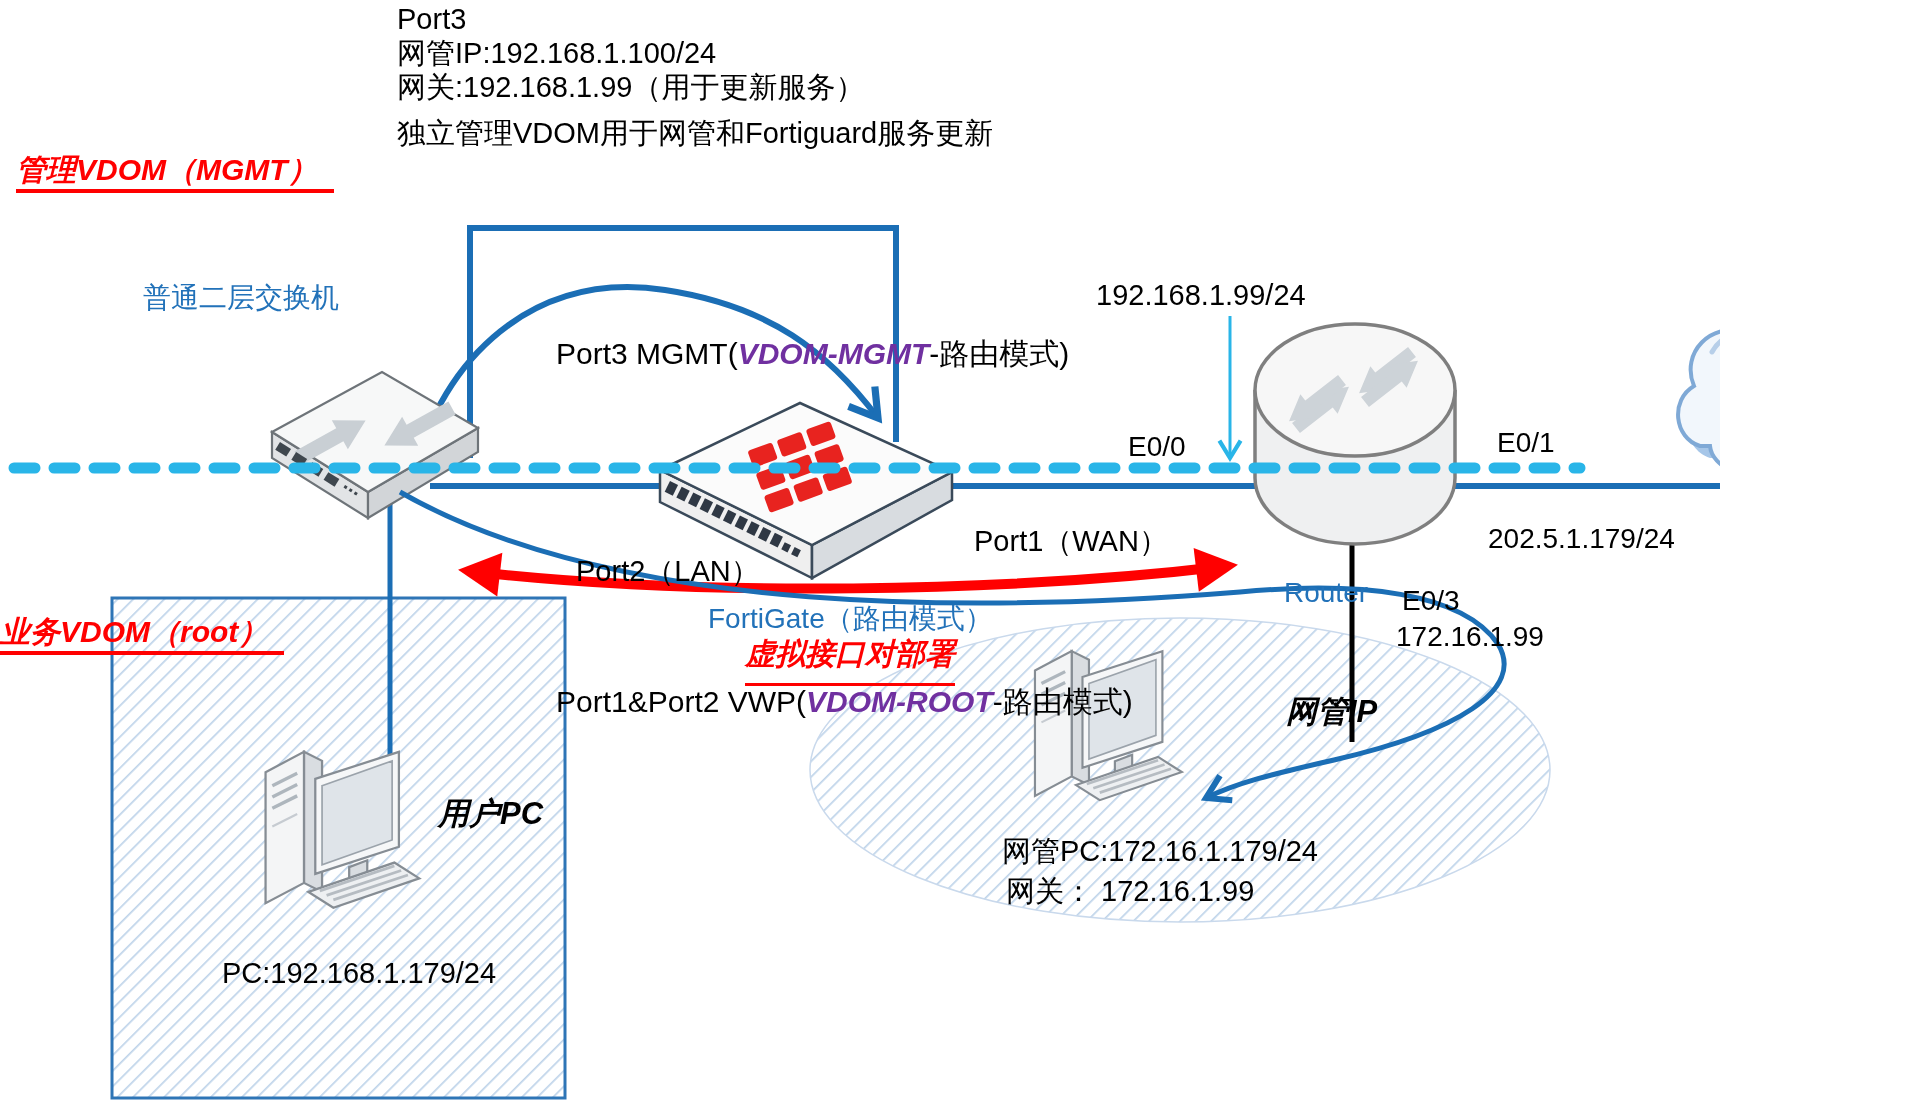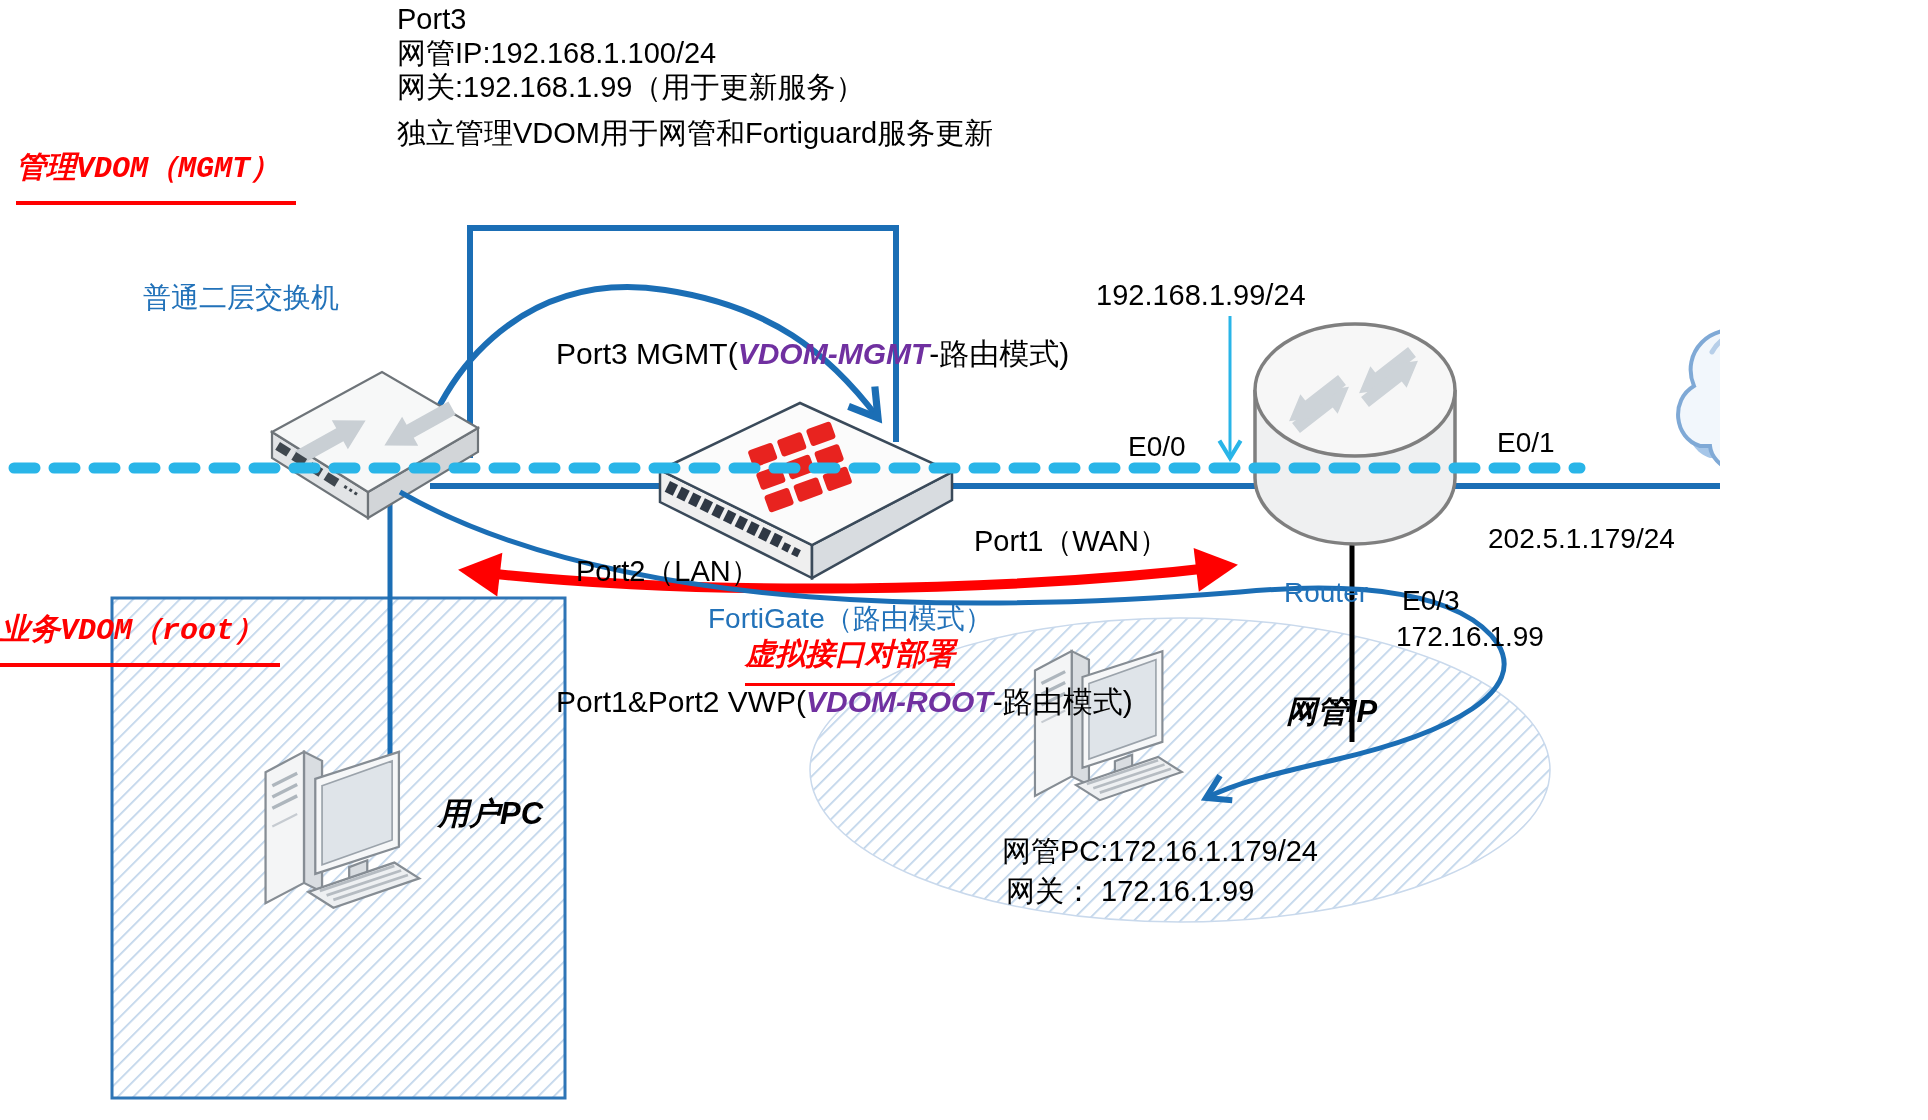--- a/index.html
+++ b/index.html
@@ -5,21 +5,21 @@
   html,body{margin:0;padding:0;background:#fff;}
   #canvas{
     position:relative;width:1720px;height:1120px;background:#fff;overflow:hidden;
     font-family:"Liberation Sans","DejaVu Sans",sans-serif;color:#000;
   }
   #wires{position:absolute;left:0;top:0;z-index:1;}
   .lbl{position:absolute;white-space:nowrap;line-height:1.18;z-index:5;font-size:29px;}
   .c-blue{color:var(--label-blue,#2272B9);}
   .c-purple{color:var(--purple,#7030A0);font-weight:bold;font-style:italic;}
   .zone-lbl{font-size:30px;font-weight:bold;font-style:italic;color:var(--red,#FF0000);
-    border-bottom:4px solid var(--red,#FF0000);padding:0 16px 14px 0;font-family:Liberation Mono, monospace;}
+    border-bottom:4px solid var(--red,#FF0000);padding:0 16px 2px 0;}
   .deploy-lbl{font-size:30px;font-weight:bold;font-style:italic;color:var(--red,#FF0000);
     border-bottom:3px solid var(--red,#FF0000);padding-bottom:12px;}
   .pc-name{font-size:31px;font-weight:bold;font-style:italic;color:#000;}
   .note-line{line-height:34px;font-size:29px;}
   .stroke-blue{stroke:var(--line-blue,#1B6EB5);}
   .stroke-cyan{stroke:var(--dash-cyan,#29B5E8);}
   .stroke-red{stroke:var(--red,#FF0000);}
 </style>
 </head>
 <body>
@@ -190,18 +190,19 @@
 
   <div class="lbl c-blue" style="left:1284px;top:576px;font-size:28px;">Router</div>
 
   <div class="lbl" style="left:1402px;top:584px;font-size:28px;">E0/3</div>
 
   <div class="lbl" style="left:1396px;top:620px;font-size:28px;">172.16.1.99</div>
 
   <div class="lbl" style="left:1752px;top:368px;font-size:22px;color:#3b82f6;">Internet</div>
 
   <div class="lbl pc-name" style="left:438px;top:796px;">用户PC</div>
+  <div class="lbl" style="left:222px;top:956px;">PC:192.168.1.179/24</div>
 
   <div class="lbl pc-name" style="left:1286px;top:694px;">网管IP</div>
   <div class="lbl" style="left:1002px;top:834px;">网管PC:172.16.1.179/24</div>
   <div class="lbl" style="left:1006px;top:874px;">网关： 172.16.1.99</div>
 
 </div>
 
 </body></html>

